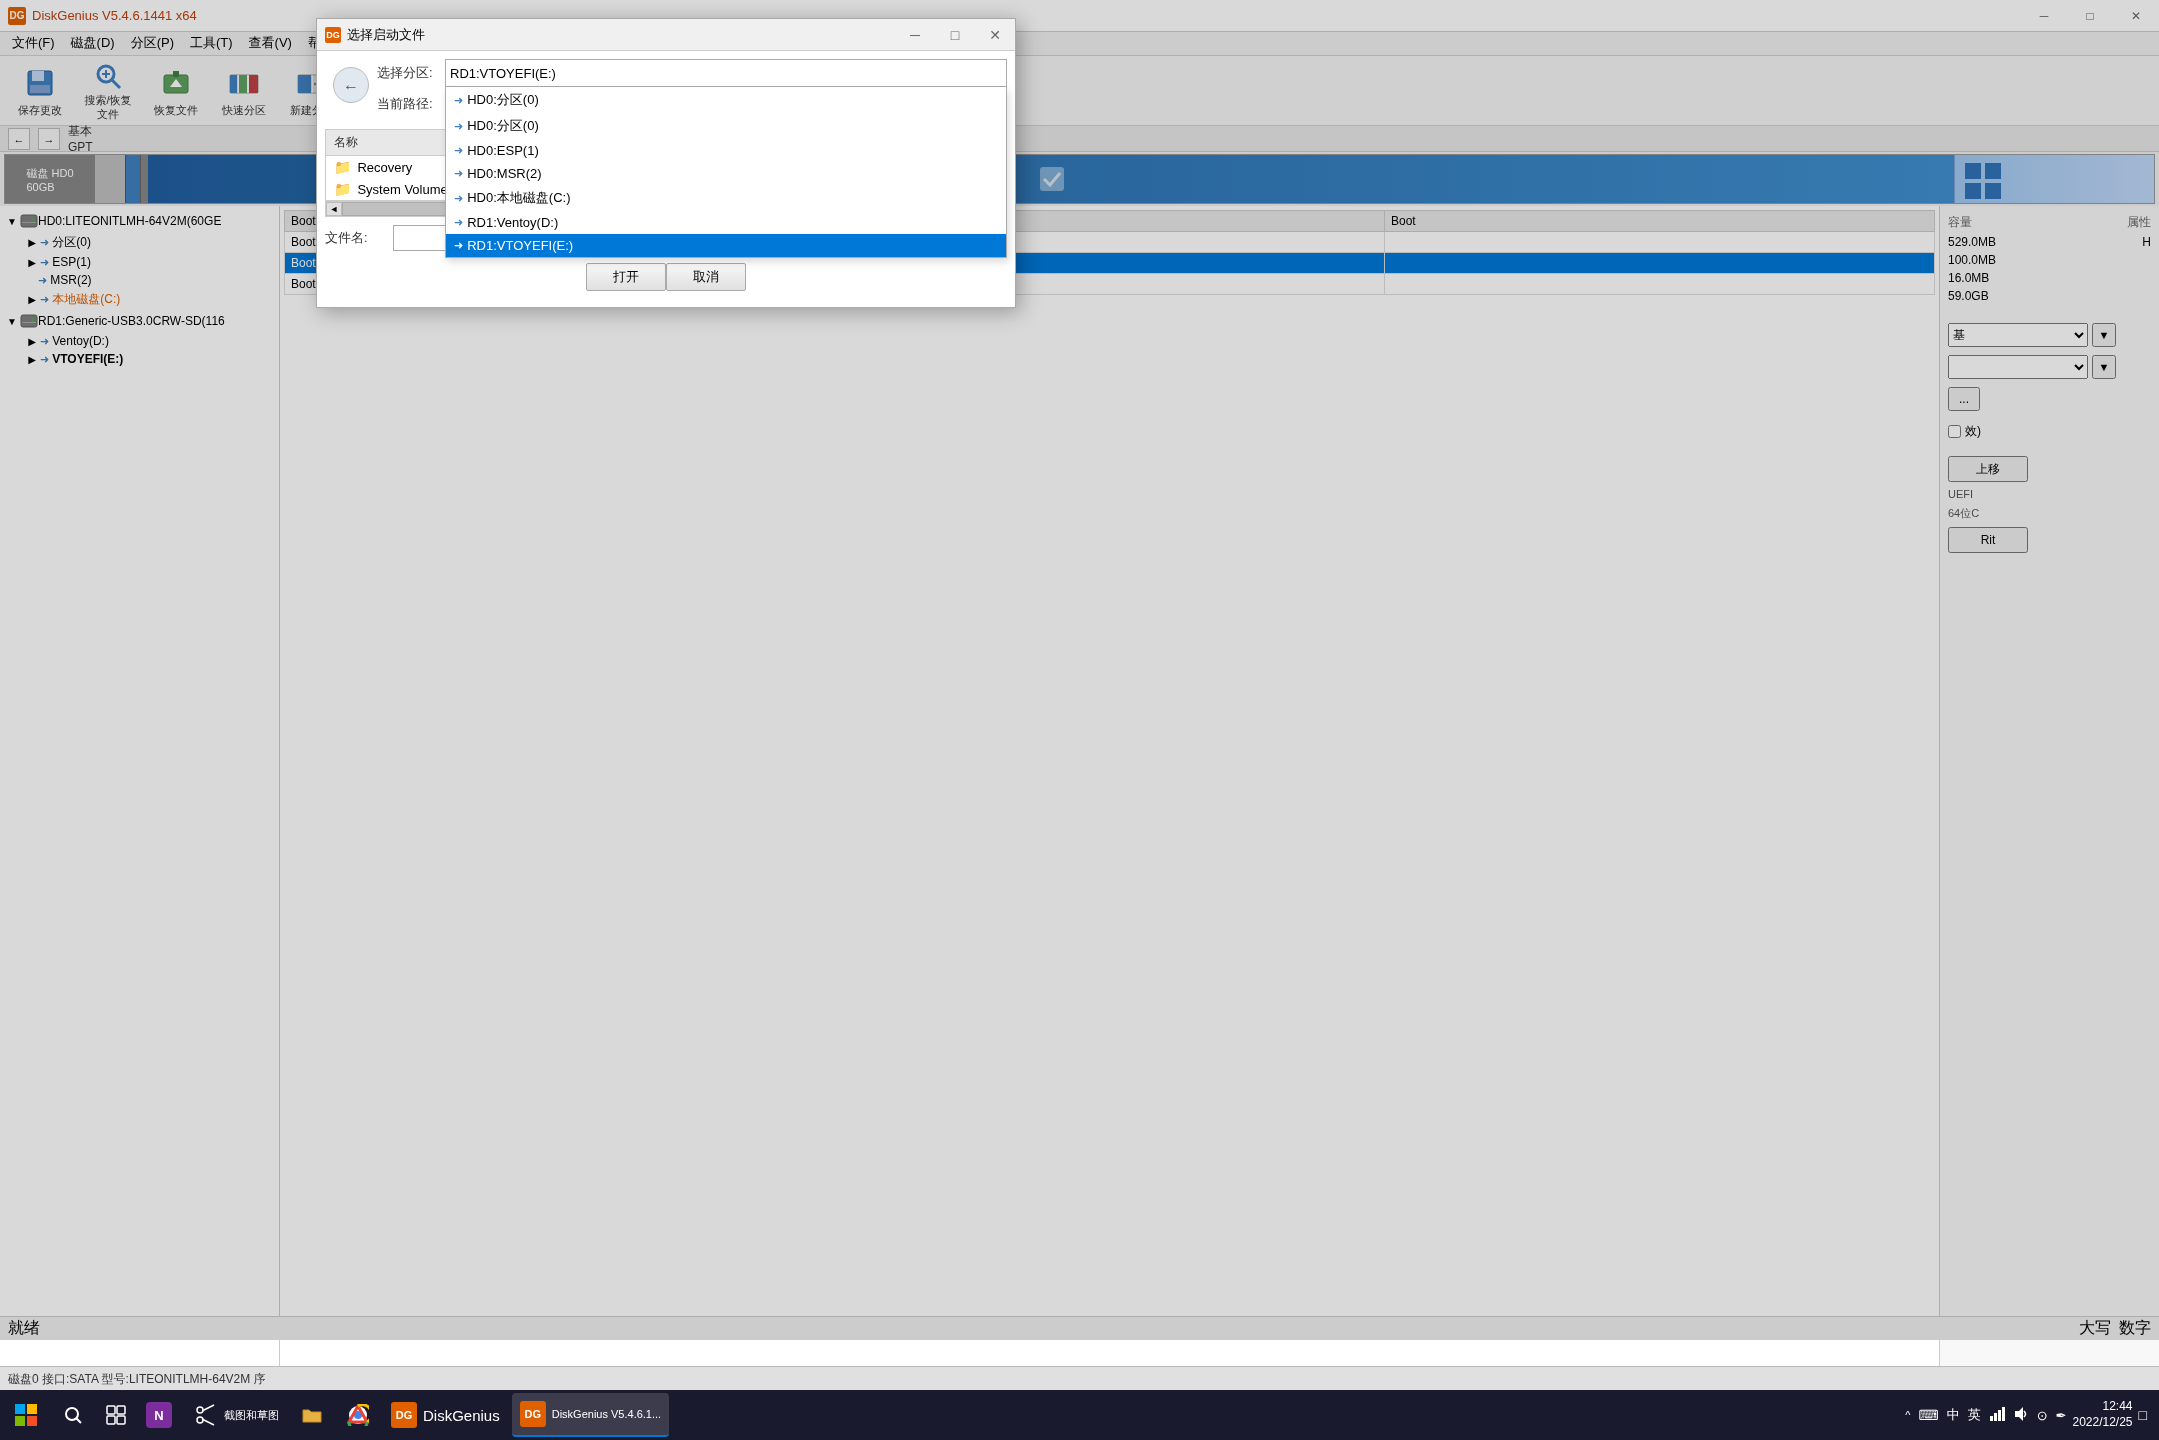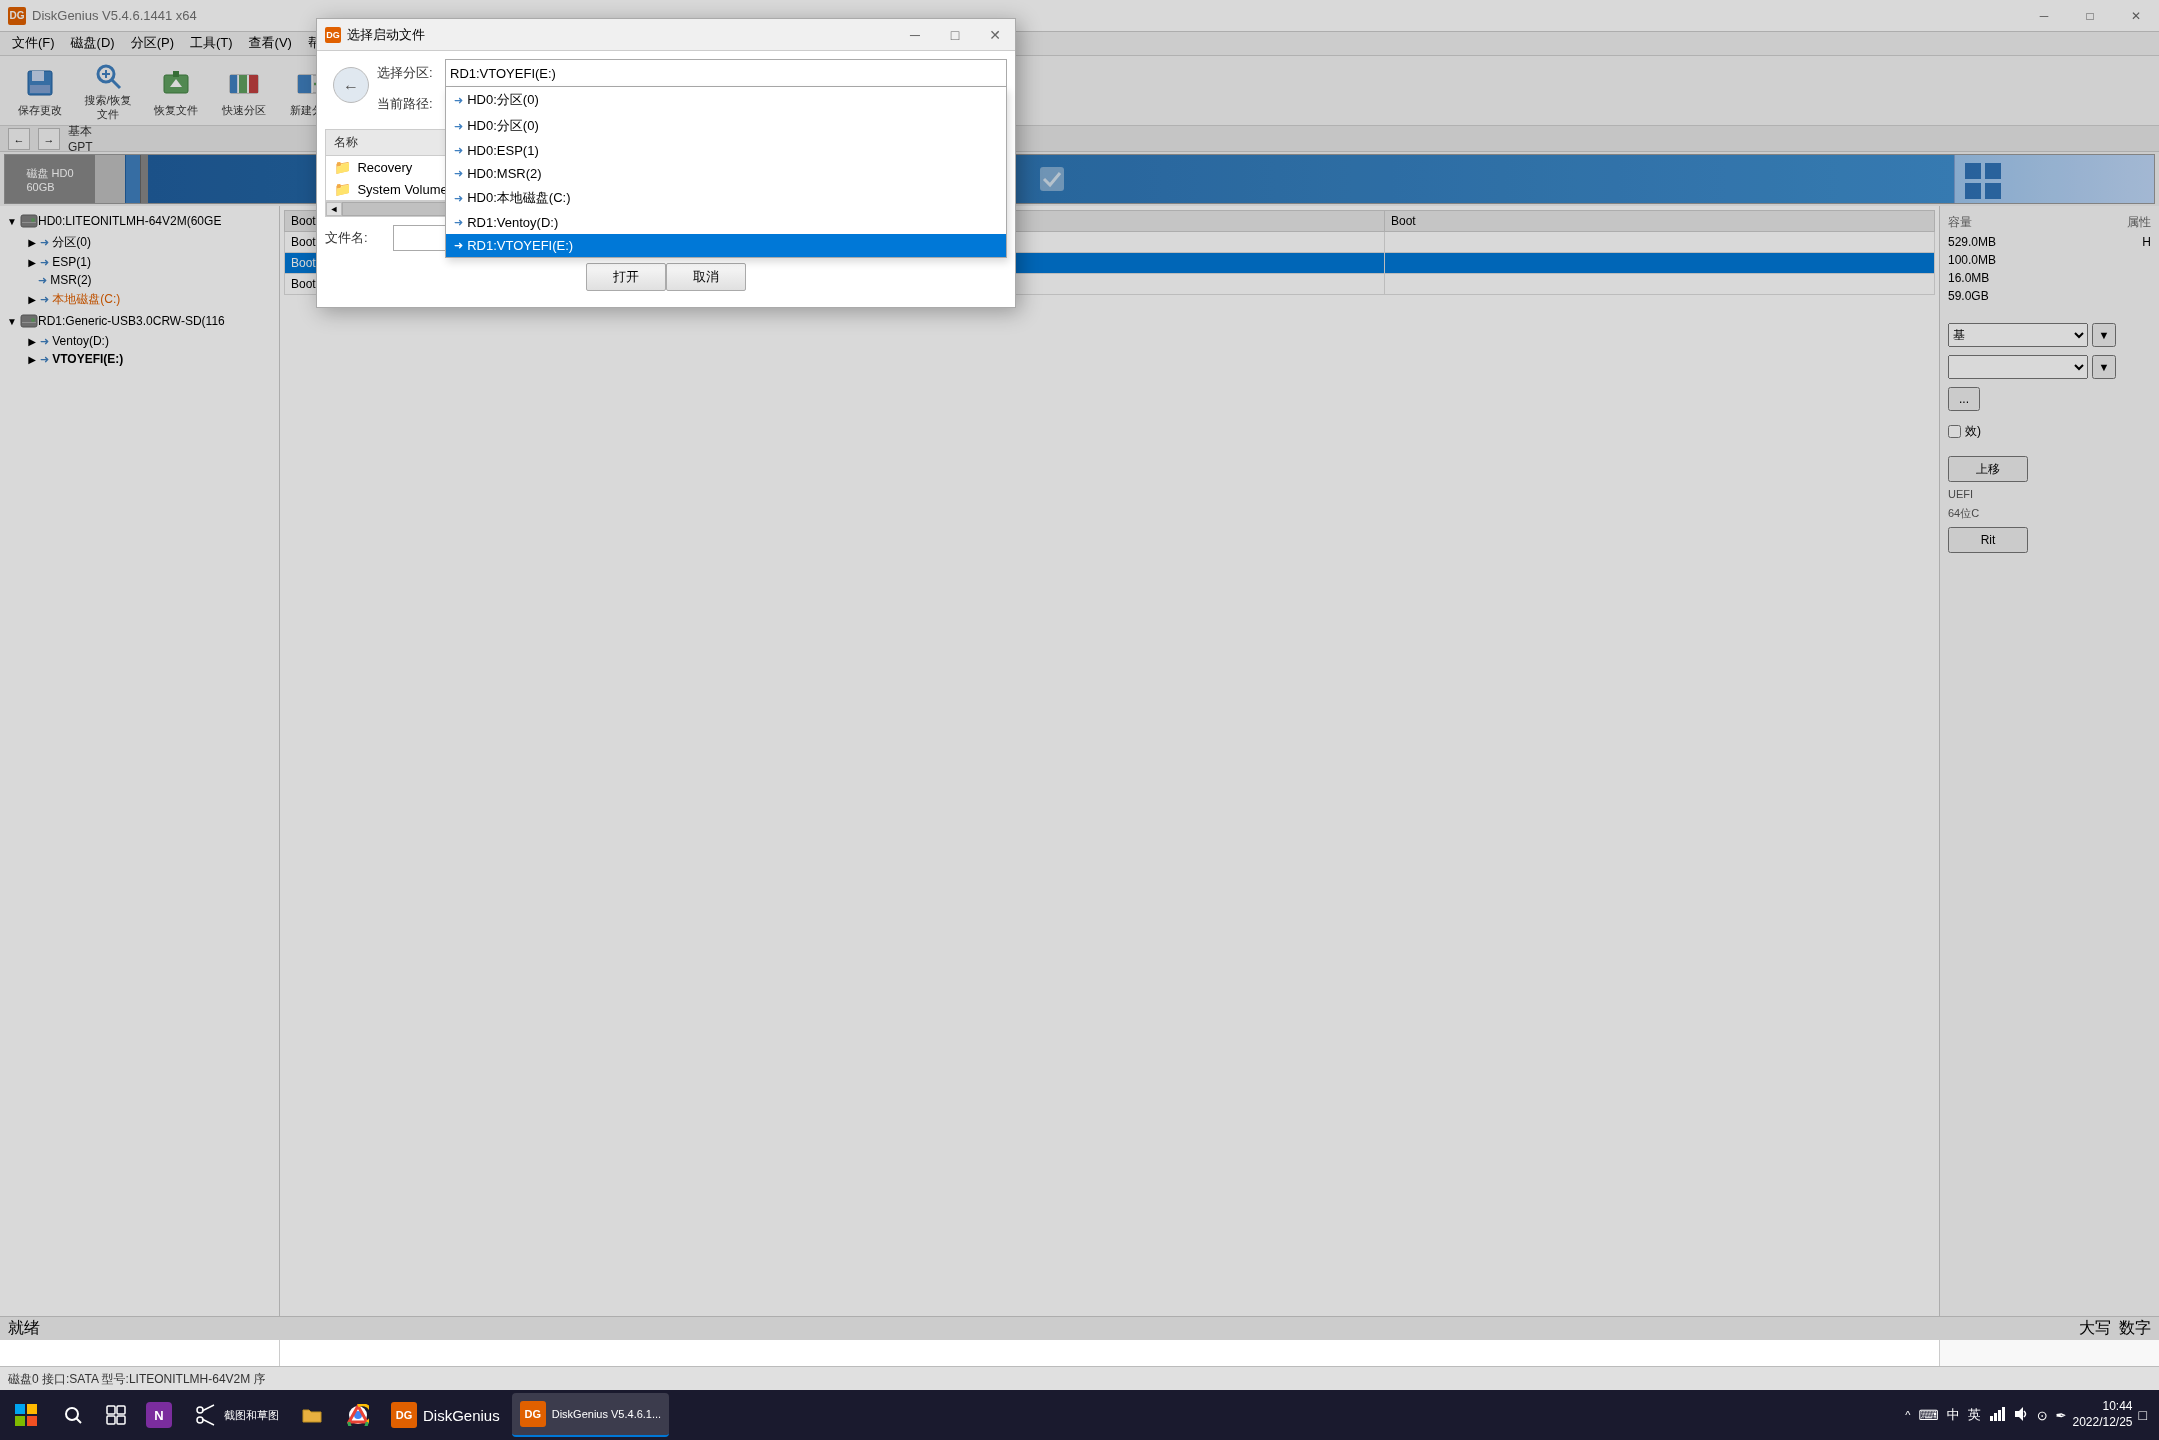--- a/index.html
+++ b/index.html
@@ -35,21 +35,21 @@
     .title-bar-icon {
       width: 18px; height: 18px;
       background: #e06000;
       border-radius: 2px;
       margin-right: 6px;
       display: flex; align-items: center; justify-content: center;
       color: white; font-size: 10px; font-weight: bold;
     }
     .title-bar-text {
       font-size: 13px;
-      color: #737373;
+      color: #c2410c;
     }
     .title-bar-controls {
       position: absolute;
       right: 0; top: 0;
       display: flex;
       height: 32px;
     }
     .title-ctrl-btn {
       width: 46px; height: 32px;
       display: flex; align-items: center; justify-content: center;
@@ -971,18 +971,18 @@
       <span>
         <svg width="16" height="16" viewBox="0 0 16 16">
           <polygon points="2,5 6,5 10,1 10,15 6,11 2,11" fill="white"></polygon>
           <path d="M11 5 Q14 8 11 11" fill="none" stroke="white" stroke-width="1.5"></path>
         </svg>
       </span>
       <span style="font-size:13px;">⊙</span>
       <span style="font-size:13px;">✒</span>
     </div>
     <div class="clock">
-      <div>10:44</div>
+      <div>12:44</div>
       <div>2022/12/25</div>
     </div>
     <span style="font-size:14px;">□</span>
   </div>
 </div>
 
 </body></html>

